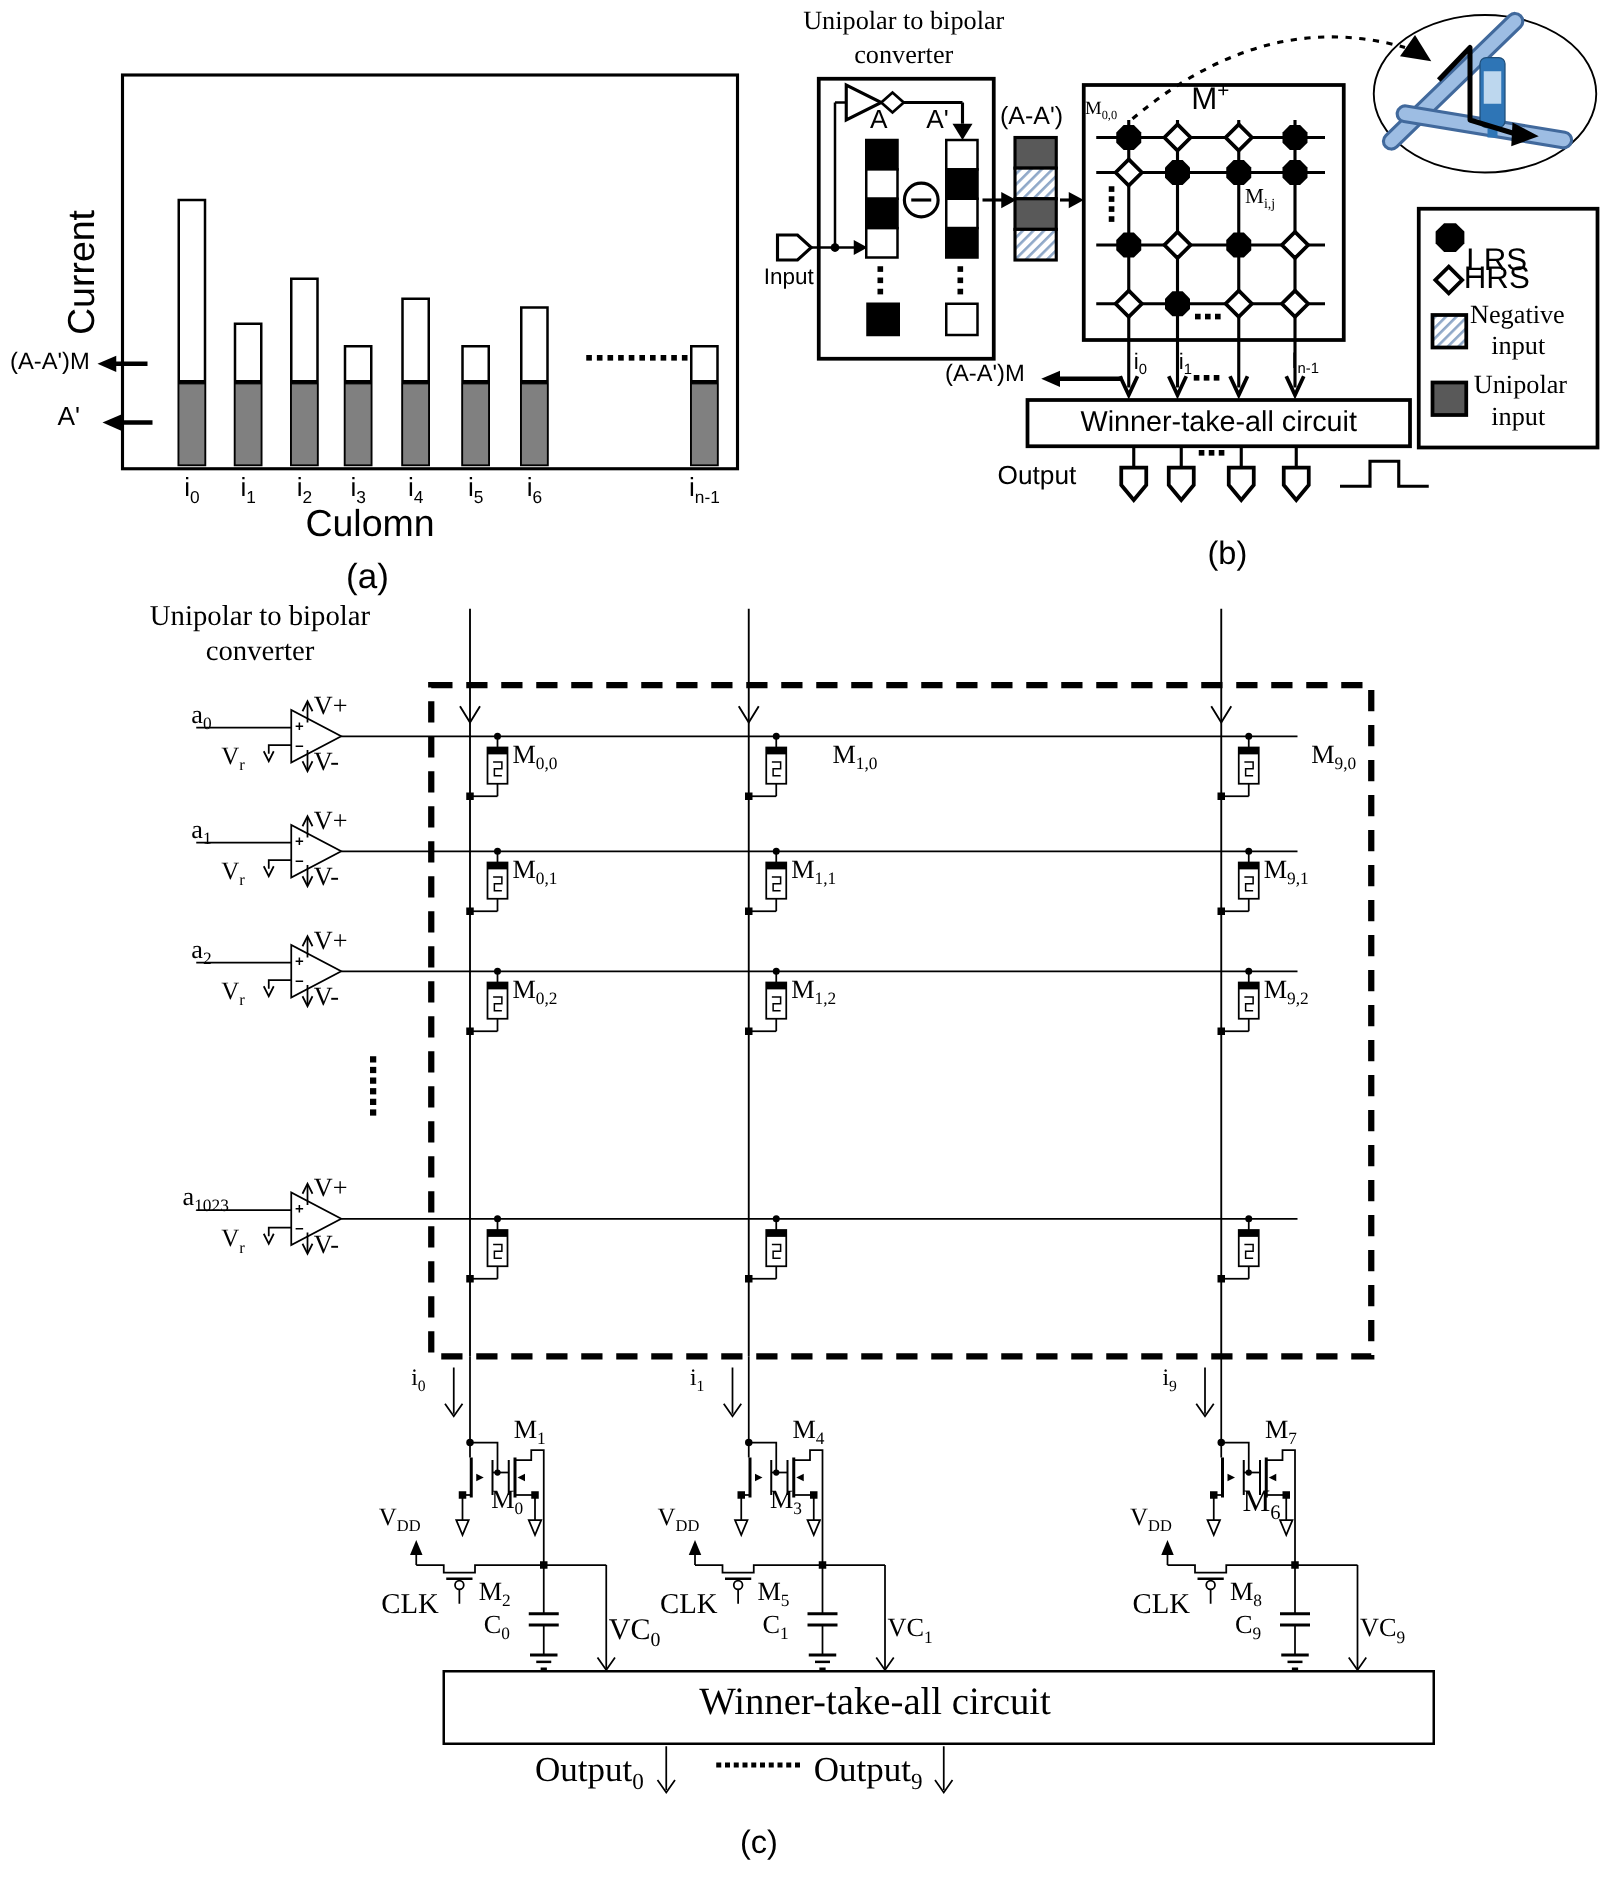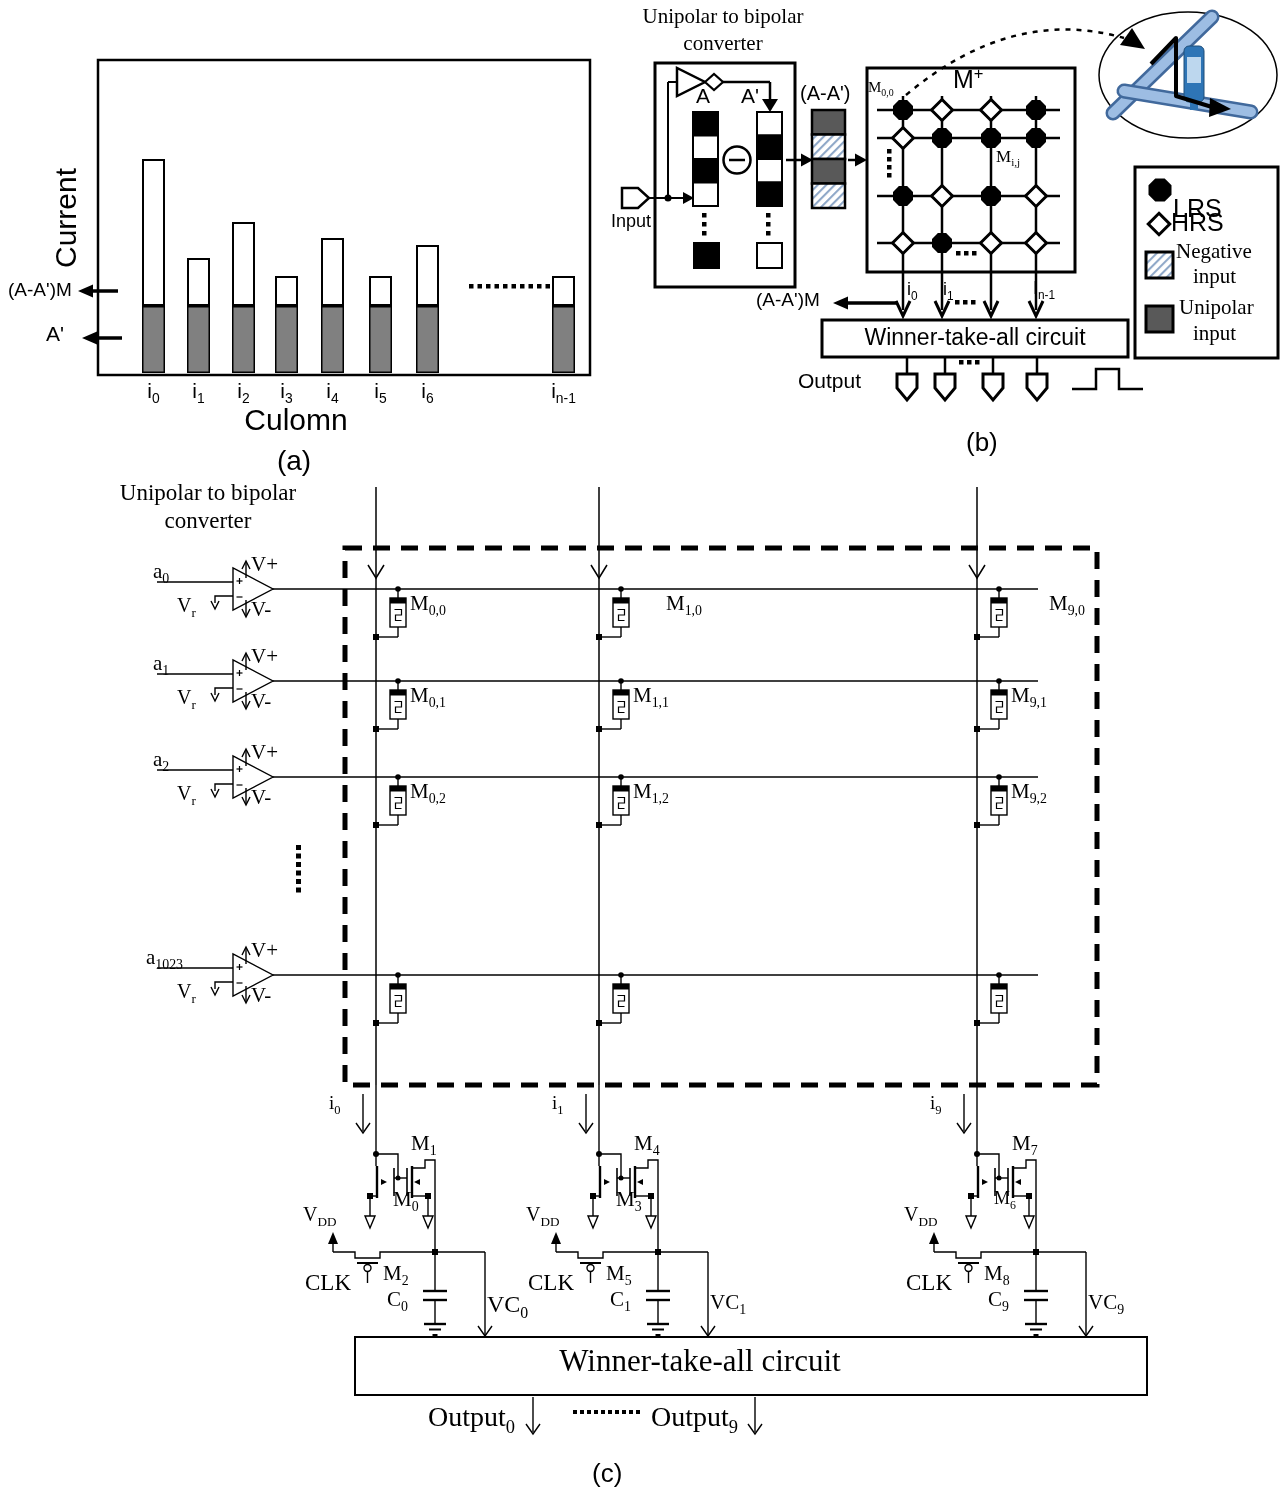--- a/index.html
+++ b/index.html
@@ -439,20 +439,20 @@
     <span class="lbl serif" style="left: 552px; top: 1093px; font-size: 19px;">i<sub>1</sub></span>
     <span class="lbl serif" style="left: 634px; top: 1133px; font-size: 21px;">M<sub>4</sub></span>
     <span class="lbl serif" style="left: 616px; top: 1189px; font-size: 21px;">M<sub>3</sub></span>
     <span class="lbl serif" style="left: 526px; top: 1204px; font-size: 20px;">V<sub>DD</sub></span>
     <span class="lbl serif" style="left: 528px; top: 1271px; font-size: 23px;">CLK</span>
     <span class="lbl serif" style="left: 606px; top: 1263px; font-size: 21px;">M<sub>5</sub></span>
     <span class="lbl serif" style="left: 610px; top: 1289px; font-size: 21px;">C<sub>1</sub></span>
     <span class="lbl serif" style="left: 710px; top: 1292px; font-size: 21px;">VC<sub>1</sub></span>
     <span class="lbl serif" style="left: 930px; top: 1093px; font-size: 19px;">i<sub>9</sub></span>
     <span class="lbl serif" style="left: 1012px; top: 1133px; font-size: 21px;">M<sub>7</sub></span>
-    <span class="lbl serif" style="left: 994px; top: 1189px; font-size: 18px;">M<sub>6</sub></span>
+    <span class="lbl serif" style="left: 994px; top: 1189px; font-size: 25px;">M<sub>6</sub></span>
     <span class="lbl serif" style="left: 904px; top: 1204px; font-size: 20px;">V<sub>DD</sub></span>
     <span class="lbl serif" style="left: 906px; top: 1271px; font-size: 23px;">CLK</span>
     <span class="lbl serif" style="left: 984px; top: 1263px; font-size: 21px;">M<sub>8</sub></span>
     <span class="lbl serif" style="left: 988px; top: 1289px; font-size: 21px;">C<sub>9</sub></span>
     <span class="lbl serif" style="left: 1088px; top: 1292px; font-size: 21px;">VC<sub>9</sub></span>
 
 </div>
 
 </body></html>

